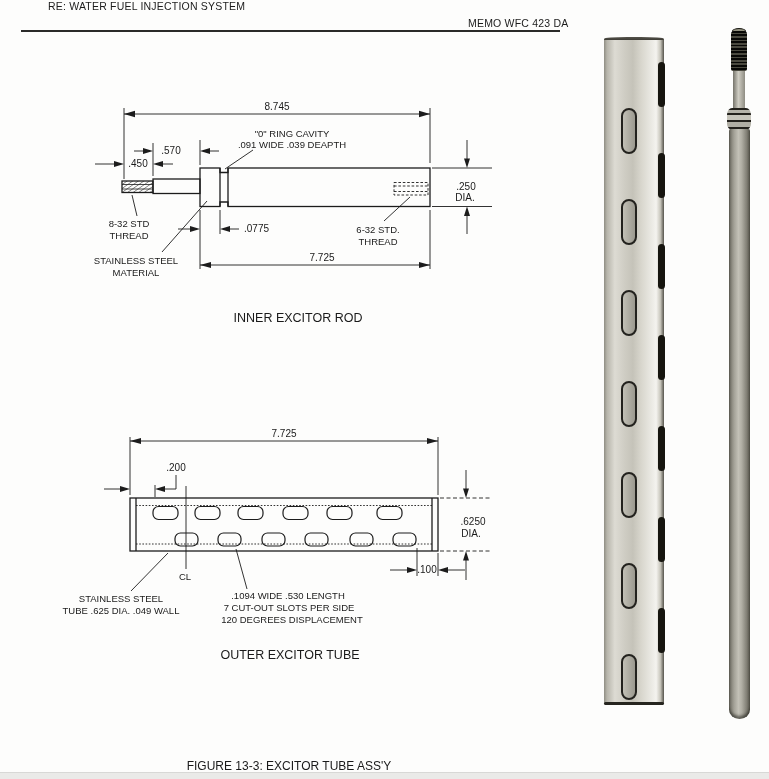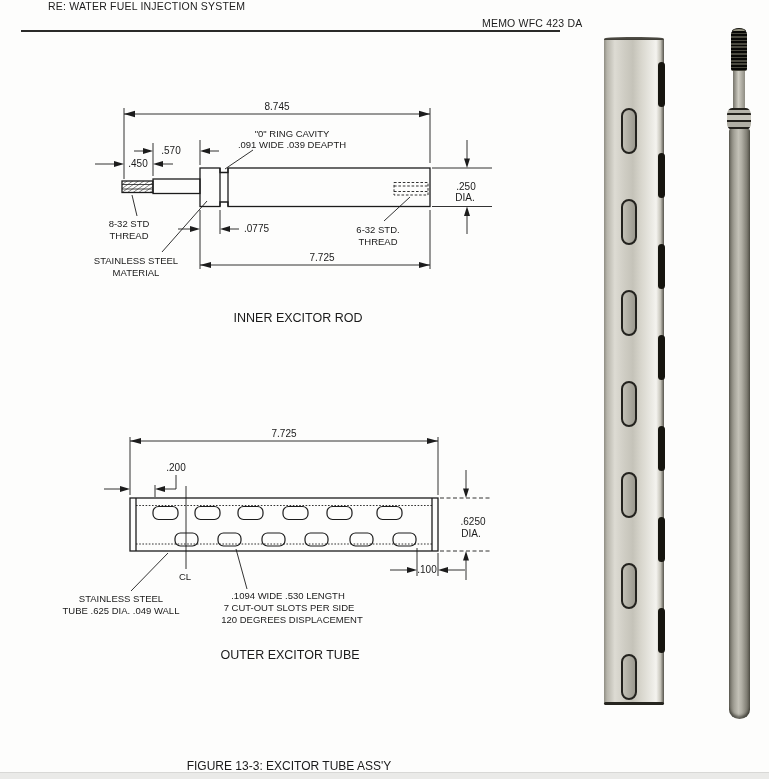--- a/index.html
+++ b/index.html
@@ -5,21 +5,21 @@
   html,body{margin:0;padding:0;}
   body{
     width:769px;height:779px;position:relative;overflow:hidden;
     background:#fdfdfc;
     font-family:"Liberation Sans",sans-serif;
     color:#1c1c1c;
   }
   .abs{position:absolute;}
   
   #header-subject{left:23px;top:0;font-size:10.5px;letter-spacing:.2px;margin-left:25px;}
-  #header-memo{left:482px;top:17px;font-size:10.5px;letter-spacing:.2px;}
+  #header-memo{left:468px;top:17px;font-size:10.5px;letter-spacing:.2px;}
   #header-rule{left:21px;top:30px;width:539px;height:1.5px;background:#2b2b29;}
   
   #drawing{left:0;top:0;}
   #drawing text{fill:#1a1a1a;stroke:none;font-family:"Liberation Sans",sans-serif;}
   .dimtxt{font-size:10px;}
   .notetxt{font-size:9.5px;}
   .titletxt{font-size:12.5px;}
   .captxt{font-size:12px;}
   
   #tube-photo{

